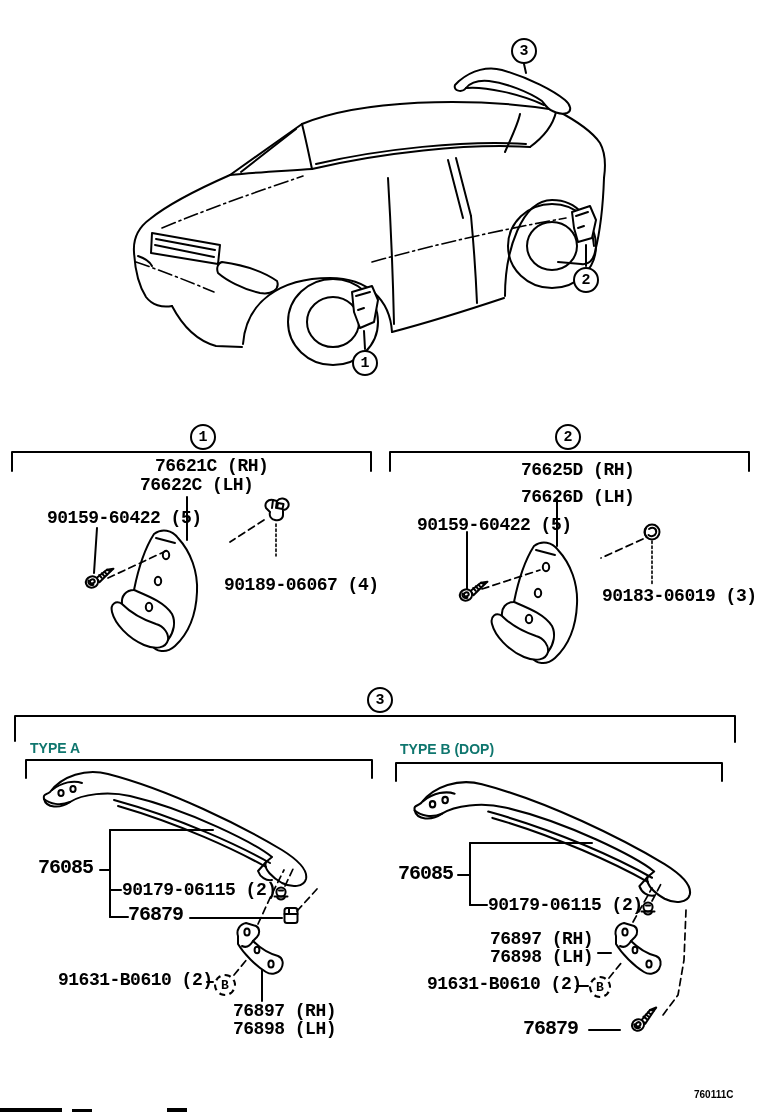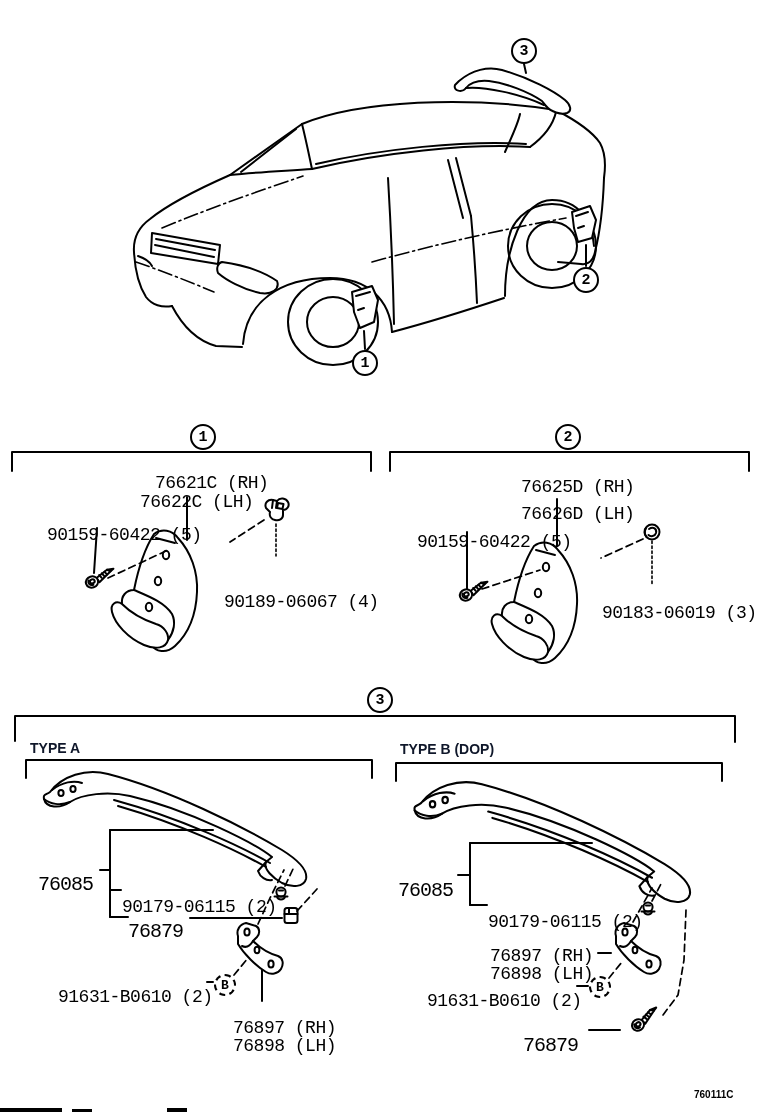--- a/index.html
+++ b/index.html
@@ -1,23 +1,23 @@
 <!DOCTYPE html>
 <html><head>
 <meta charset="utf-8">
 <style>
   html,body{margin:0;padding:0;background:#fff;}
   .page{position:relative;width:760px;height:1112px;background:#fff;overflow:hidden;
         font-family:"Liberation Sans",sans-serif;color:#000;}
   svg{position:absolute;left:0;top:0;}
   .lbl{position:absolute;white-space:nowrap;font-family:"Liberation Mono",monospace;
-       font-weight:normal;font-size:18px;line-height:19px;letter-spacing:-0.5px;color:#000;margin-top:17px;}
+       font-weight:bold;font-size:18px;line-height:19px;letter-spacing:-0.5px;color:#000;}
   .lbl-lg{font-size:20px;letter-spacing:-1px;}
   .hdr{position:absolute;white-space:nowrap;font-family:"Liberation Sans",sans-serif;
-       font-weight:bold;font-size:14px;color:#0f172a;}
+       font-weight:bold;font-size:14px;color:#0f766e;}
   .code{position:absolute;white-space:nowrap;font-family:"Liberation Sans",sans-serif;
         font-weight:bold;font-size:10px;color:#000;}
   .callout{position:absolute;width:26px;height:26px;border:2px solid #000;border-radius:50%;
            box-sizing:border-box;display:flex;align-items:center;justify-content:center;
            font-family:"Liberation Mono",monospace;font-weight:bold;font-size:15px;background:#fff;}
   .callout-b{position:absolute;width:22px;height:22px;border:2px dashed #000;border-radius:50%;
            box-sizing:border-box;display:flex;align-items:center;justify-content:center;
            font-family:"Liberation Mono",monospace;font-weight:bold;font-size:13px;background:#fff;}
   .blackmark{position:absolute;background:#000;}
 </style>

